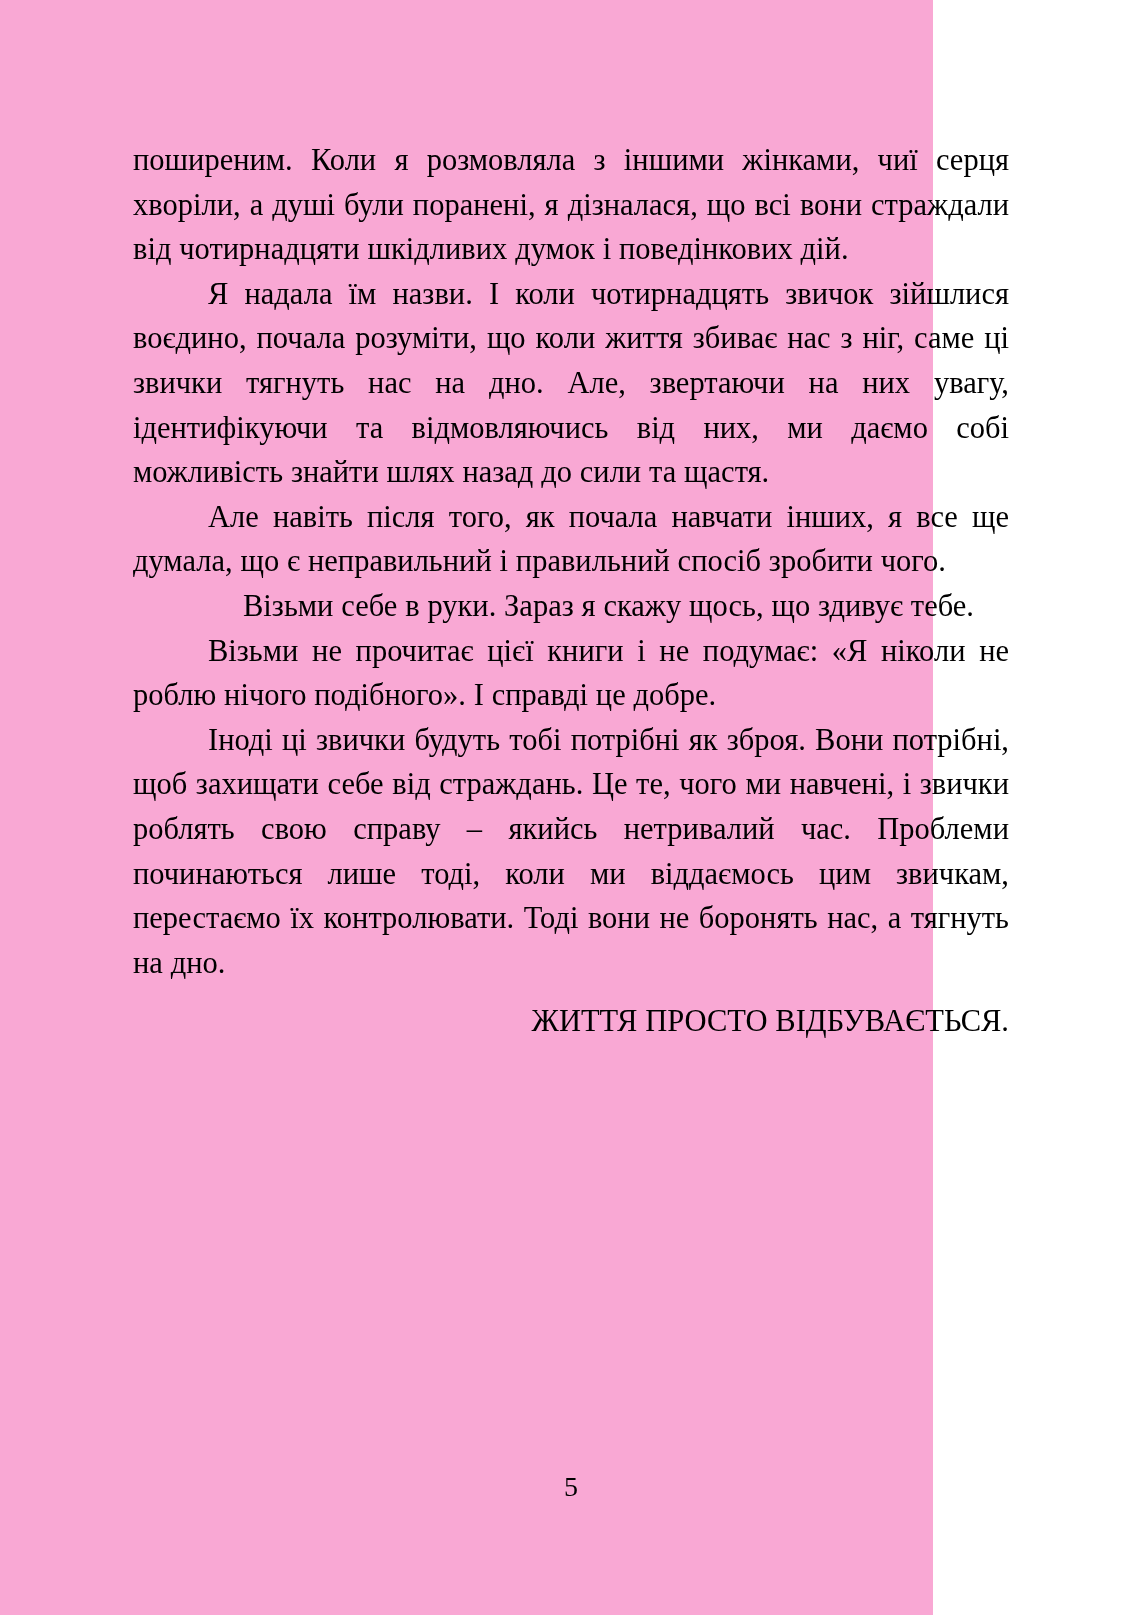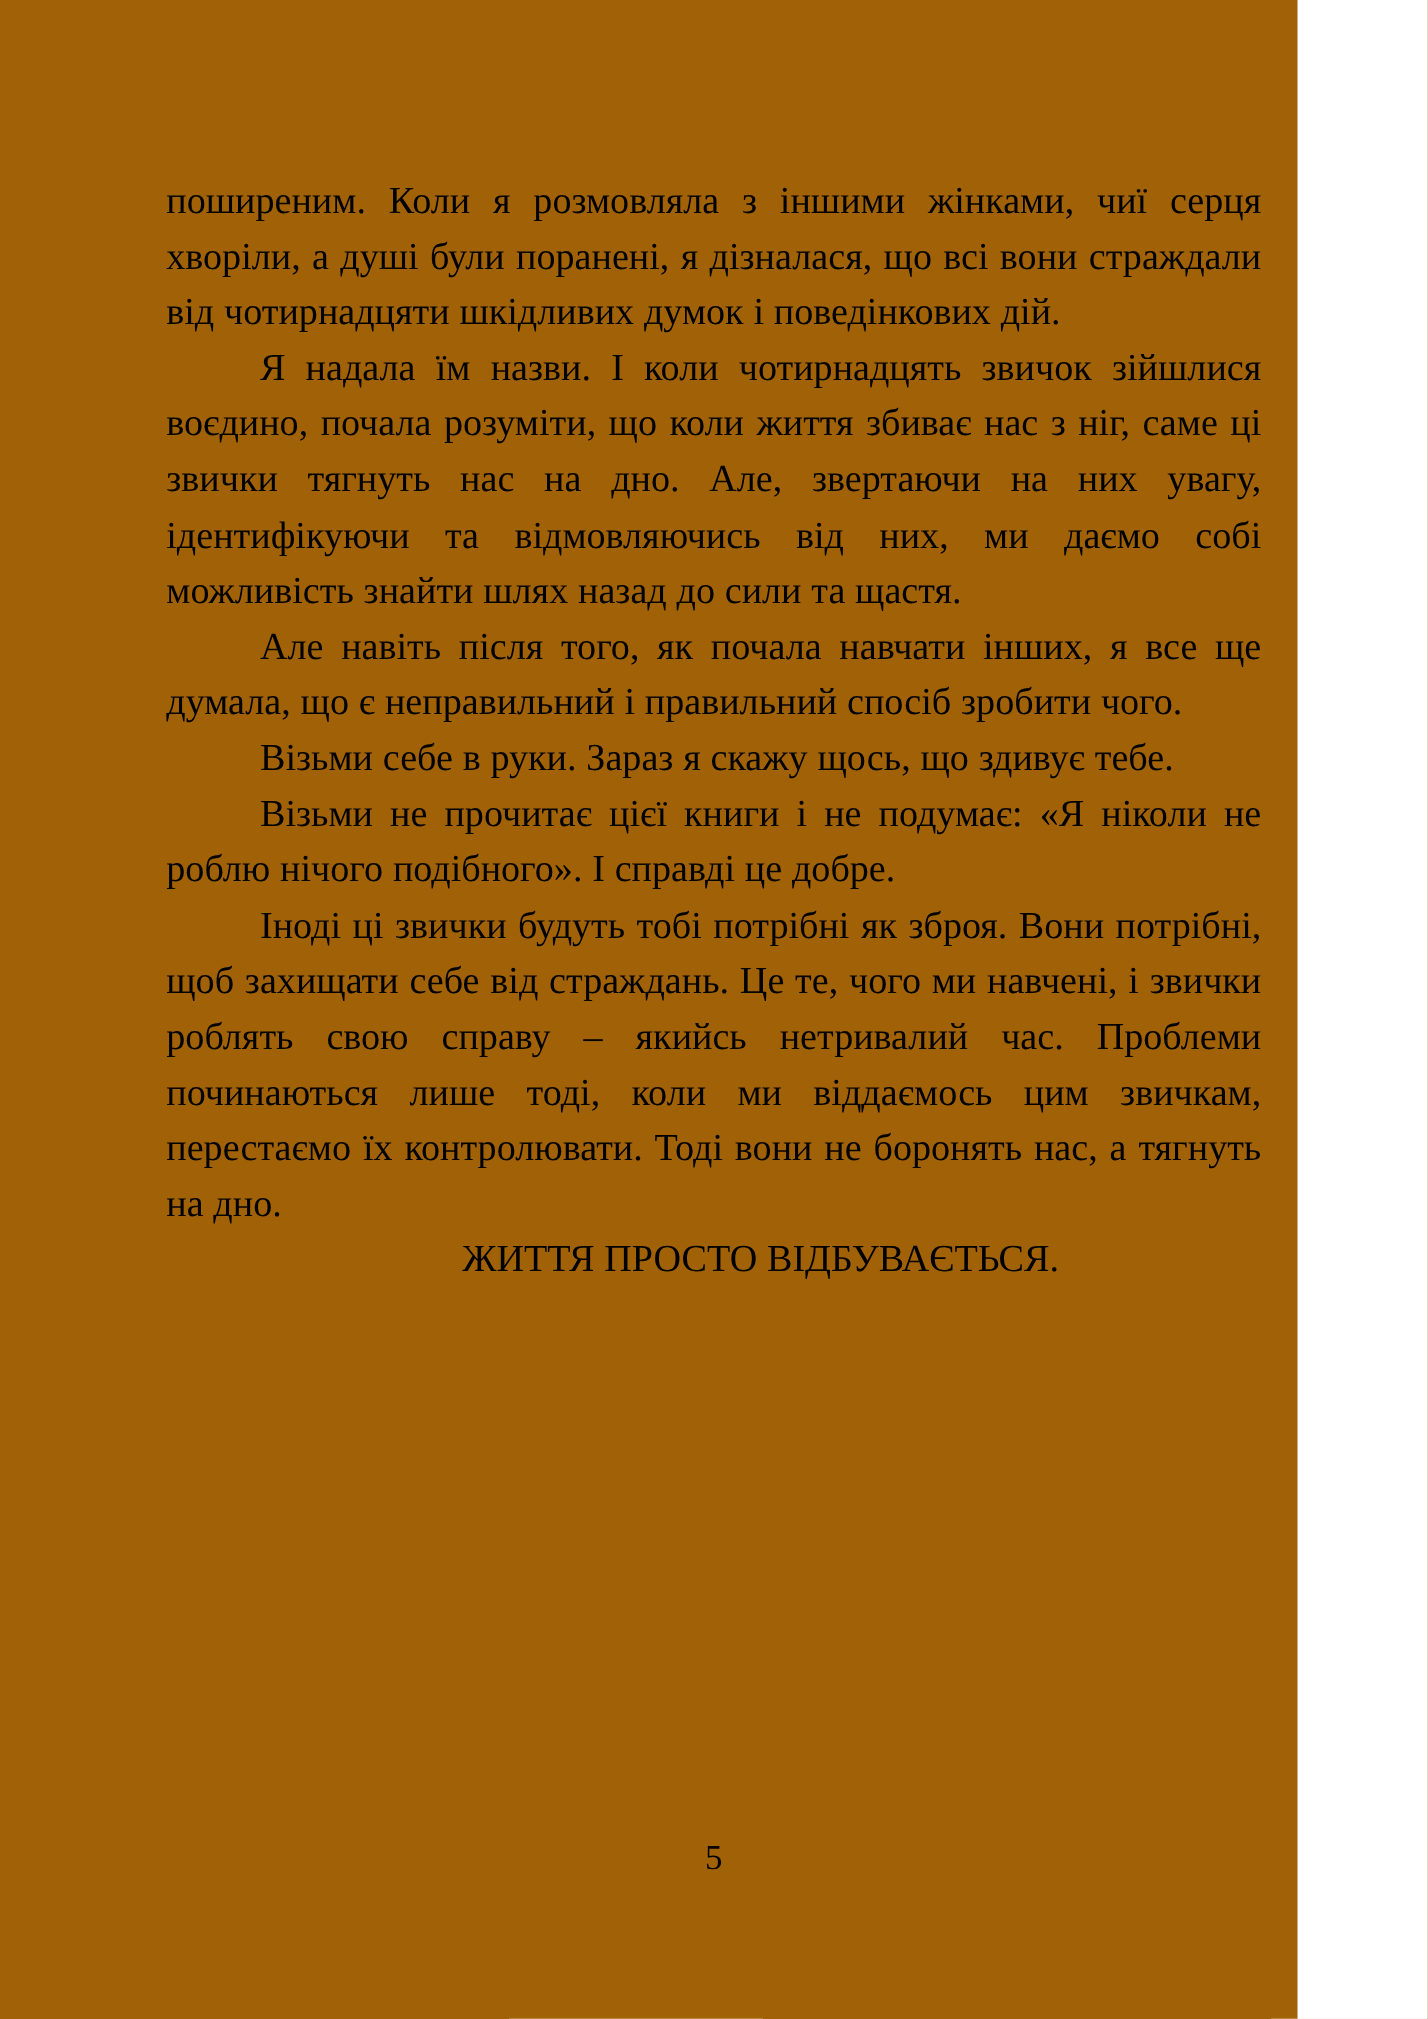--- a/index.html
+++ b/index.html
@@ -14,23 +14,23 @@
     position: relative;
     overflow: hidden;
     font-family: "Liberation Serif", "DejaVu Serif", serif;
     color: #000000;
   }
 
   .page {
     position: absolute;
     left: 0;
     top: 0;
-    width: 1038px;
+    width: 933px;
     height: 1615px;
-    background: #a16207;
+    background: #f9a8d4;
   }
 
   .text-block {
     position: absolute;
     left: 133px;
     top: 138px;
     width: 876px;
   }
 
   .para {
@@ -45,26 +45,27 @@
     hyphens: manual;
     -webkit-hyphens: manual;
   }
 
   
   .para.continuation {
     text-indent: 0;
   }
 
   .para.last-line-left {
-    text-align: left;
+    text-align: center;
   }
 
   .para.caps {
     text-transform: none;
-    text-align: center;
+    text-align: right;
+    margin-top: 14px;
   }
 
   .page-number {
     position: absolute;
     left: 0;
     top: 1470px;
     width: 1142px;
     text-align: center;
     font-size: 28px;
     line-height: 34px;

